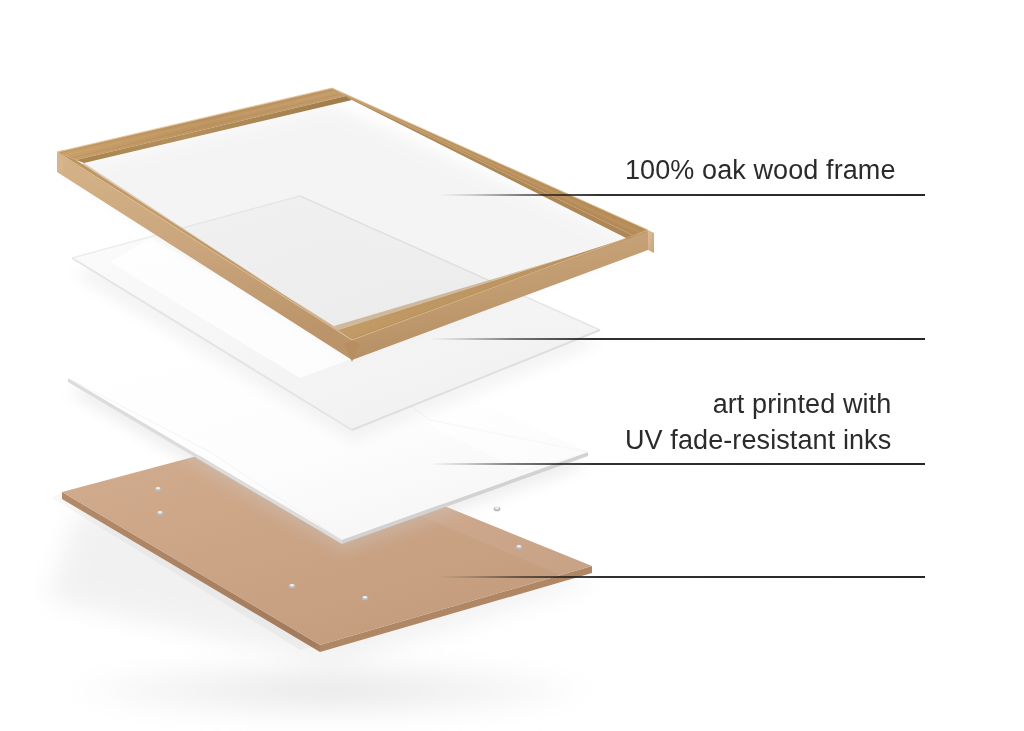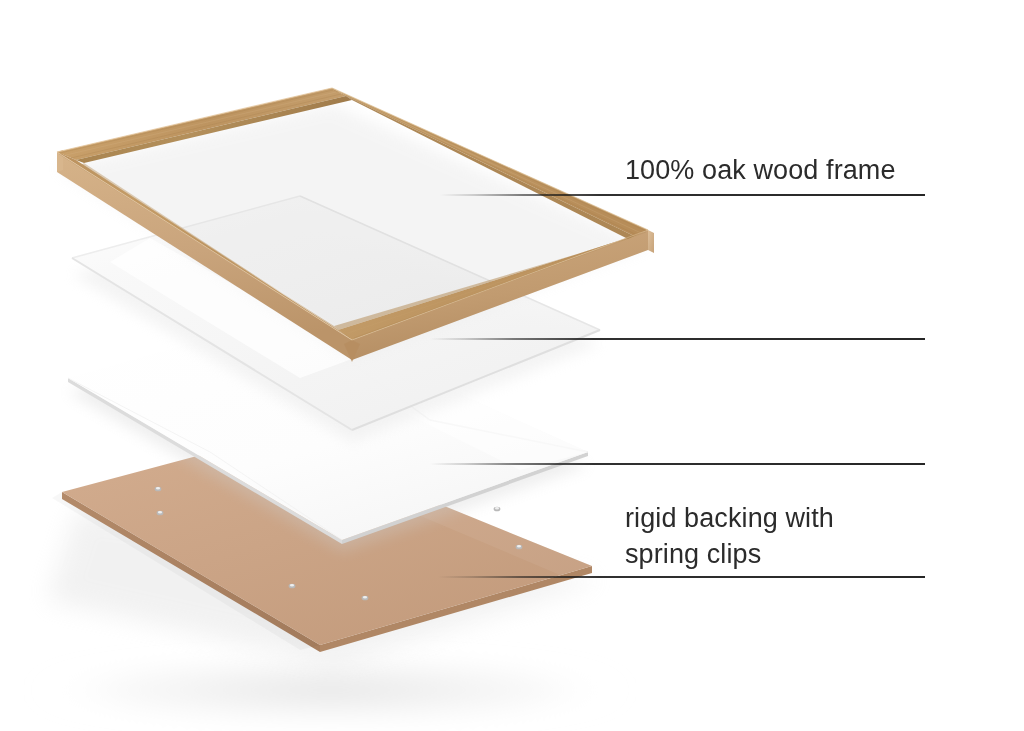--- a/index.html
+++ b/index.html
@@ -7,20 +7,21 @@
     padding: 0;
     background: #ffffff;
   }
   #stage {
     position: relative;
     width: 1024px;
     height: 731px;
     background: #ffffff;
     overflow: hidden;
     font-family: "Liberation Sans", sans-serif;
+    text-align: right;
   }
 
   
   #illustration {
     position: absolute;
     left: 0;
     top: 0;
     width: 1024px;
     height: 731px;
   }
@@ -246,21 +247,21 @@
     </g>
   </svg>
 
   <div class="callout" style="top:152px;">
     <div class="callout-text">100% oak wood frame</div>
   </div>
   <hr class="callout-rule" style="top:194px; left:440px; width:485px;">
 
   <hr class="callout-rule" style="top:338px; left:430px; width:495px;">
 
+  <div class="callout" style="top:386px;">
+    <div class="callout-text">art printed with
+UV fade-resistant inks</div>
+  </div>
   <hr class="callout-rule" style="top:463px; left:430px; width:495px;">
 
-  <div class="callout" style="top:500px;">
-    <div class="callout-text">rigid backing with
-spring clips</div>
-  </div>
   <hr class="callout-rule" style="top:576px; left:438px; width:487px;">
 
 </div>
 
 </body></html>

